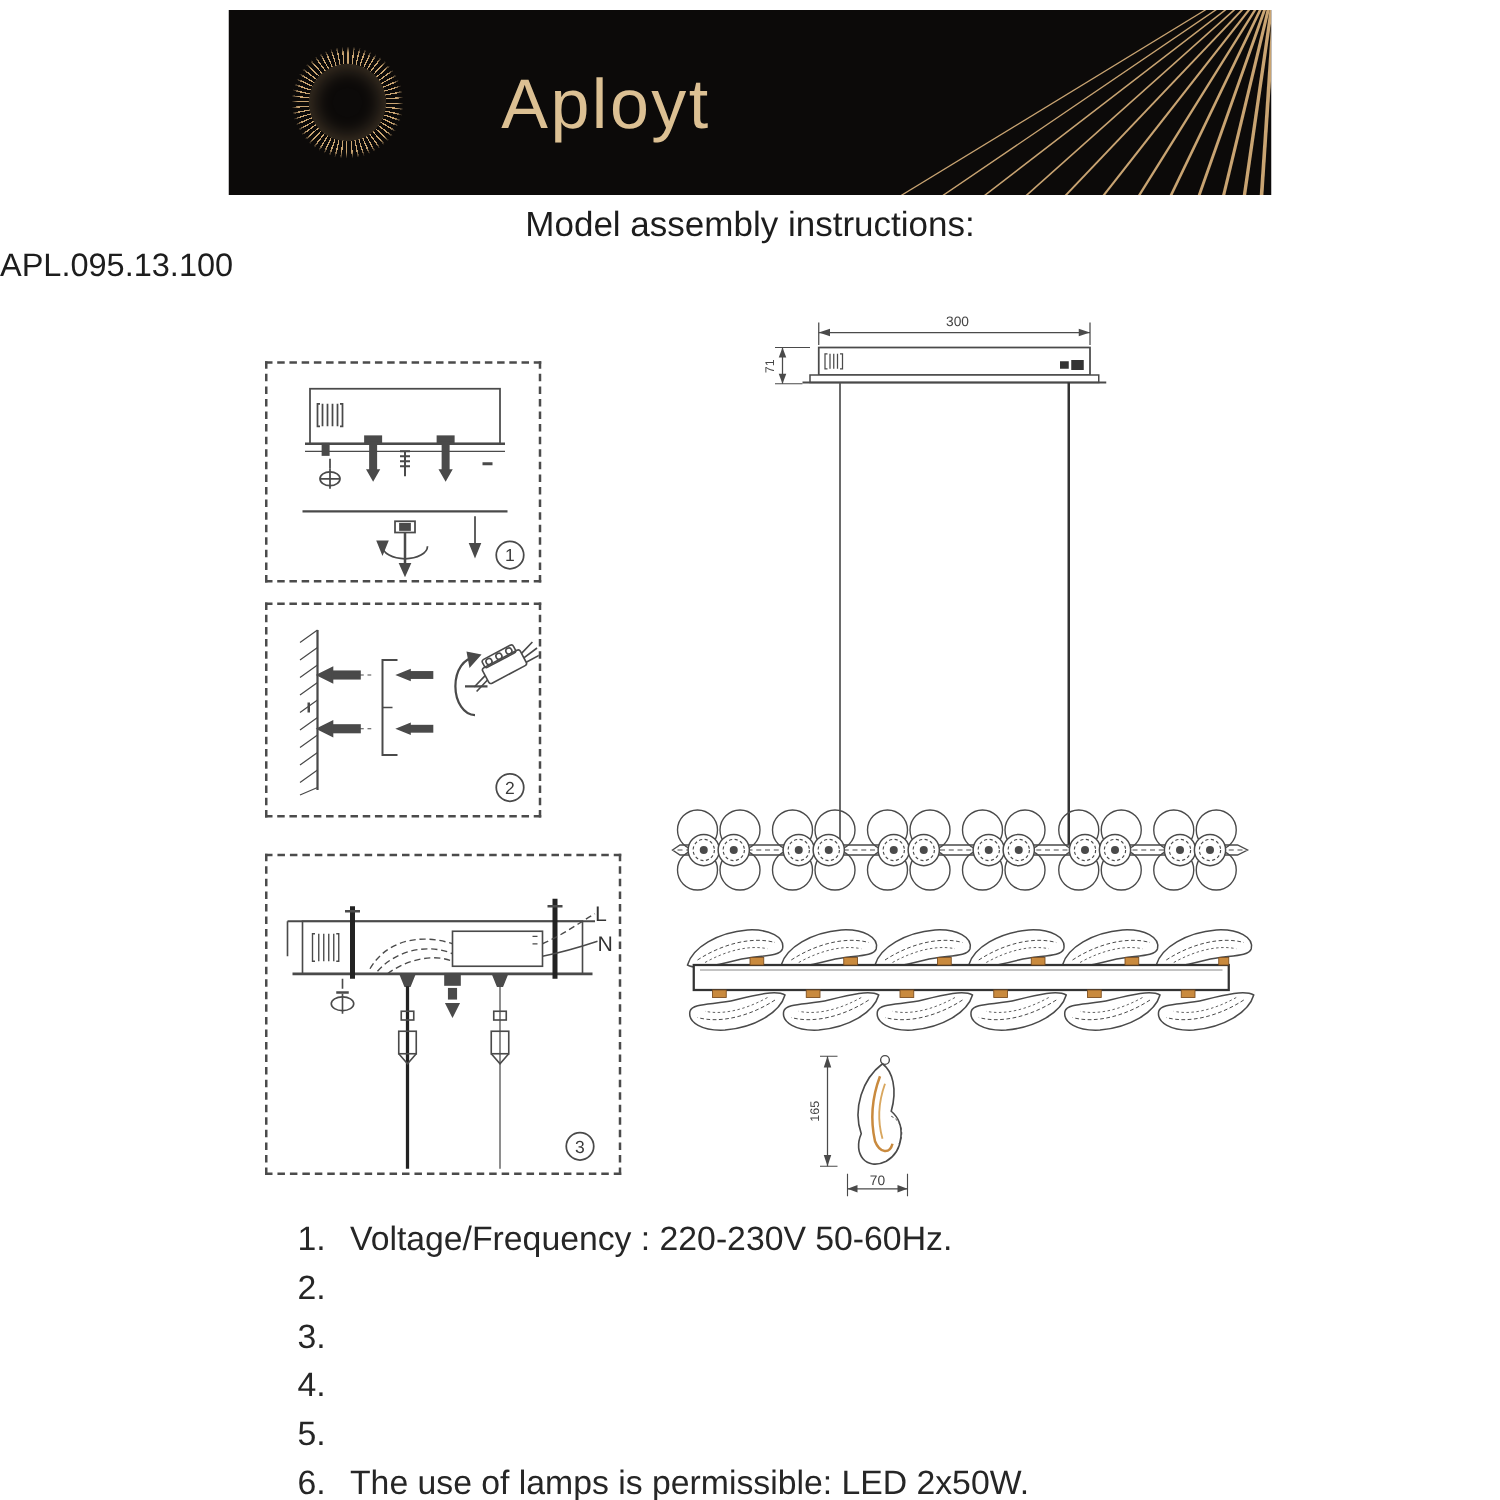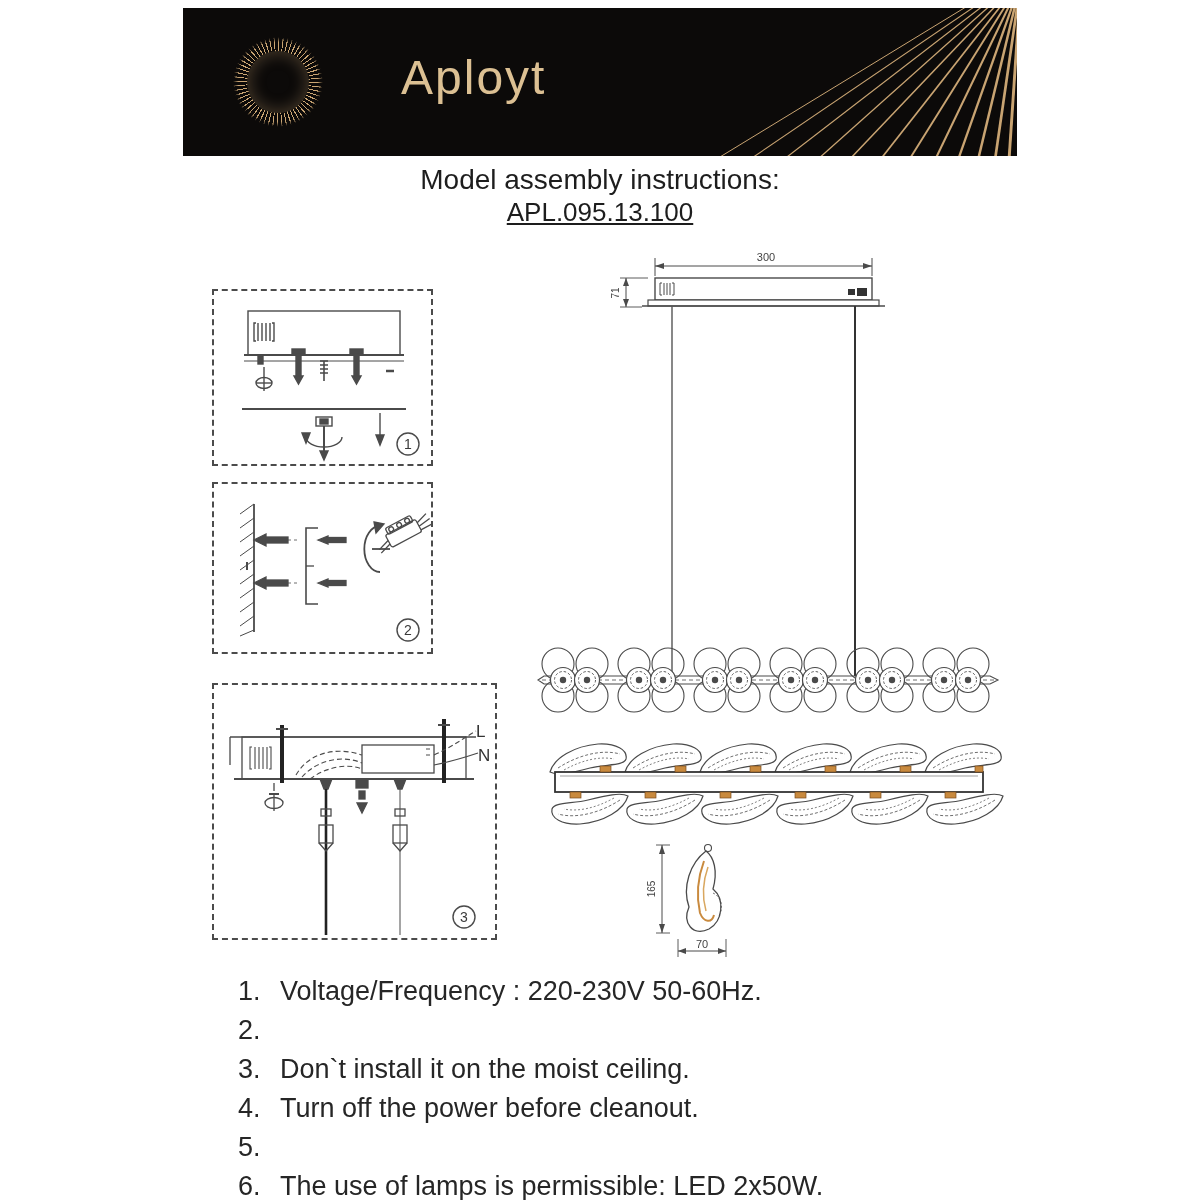--- a/index.html
+++ b/index.html
@@ -8,26 +8,26 @@
 
   
   .banner { position:absolute; left:183px; top:8px; width:834px; height:148px; background:#0c0a09; overflow:hidden; }
   .sunburst { position:absolute; left:34px; top:13px; width:122px; height:122px; border-radius:50%;
     background:repeating-conic-gradient(from 0deg, #c9a472 0deg 1.6deg, rgba(0,0,0,0) 1.6deg 6deg);
     -webkit-mask-image:radial-gradient(circle, rgba(0,0,0,0) 22%, #000 30%, #000 46%, rgba(0,0,0,0) 52%);
     mask-image:radial-gradient(circle, rgba(0,0,0,0) 22%, #000 30%, #000 46%, rgba(0,0,0,0) 52%);
   }
   .sunburst-core { position:absolute; left:64px; top:43px; width:62px; height:62px; border-radius:50%;
     background:#0c0a09; box-shadow:0 0 14px 4px rgba(201,164,114,0.25) inset; }
-  .brand { position:absolute; left:218px; top:42px; font-size:48px; letter-spacing:2px; color:#dcc093; font-weight:400; }
+  .brand { position:absolute; left:218px; top:42px; font-size:56px; letter-spacing:2px; color:#dcc093; font-weight:400; }
   .rays { position:absolute; right:0; top:0; }
 
   
   .title-line1 { position:absolute; left:0; top:164px; width:1200px; text-align:center; font-size:28px; color:#1d1d1d; }
-  .title-line2 { position:absolute; left:0; top:197px; width:1200px; text-align:center; font-size:26px; color:#1d1d1d;text-decoration:underline; }
+  .title-line2 { position:absolute; left:0; top:197px; width:1200px; font-size:26px; color:#1d1d1d; }
 
   
   .stepbox { position:absolute; border:2px dashed #4b4b4b; background:#fff; }
   #box1 { left:212px; top:289px; width:221px; height:177px; }
   #box2 { left:212px; top:482px; width:221px; height:172px; }
   #box3 { left:212px; top:683px; width:285px; height:257px; }
   .stepbox svg { display:block; }
 
   
   .fixture-drawing { position:absolute; left:530px; top:245px; }
@@ -372,25 +372,23 @@
   <div class="instructions">
     <div class="instr-row">
       <span class="instr-num">1.</span>
       <span class="instr-text">Voltage/Frequency : 220-230V 50-60Hz.</span>
     </div>
     <div class="instr-row">
       <span class="instr-num">2.</span>
     </div>
     <div class="instr-row">
       <span class="instr-num">3.</span>
-      <span class="instr-text">Don`t install it on the moist ceiling.</span>
     </div>
     <div class="instr-row">
       <span class="instr-num">4.</span>
-      <span class="instr-text">Turn off the power before cleanout.</span>
     </div>
     <div class="instr-row">
       <span class="instr-num">5.</span>
     </div>
     <div class="instr-row">
       <span class="instr-num">6.</span>
       <span class="instr-text">The use of lamps is permissible: LED 2x50W.</span>
     </div>
   </div>
 

